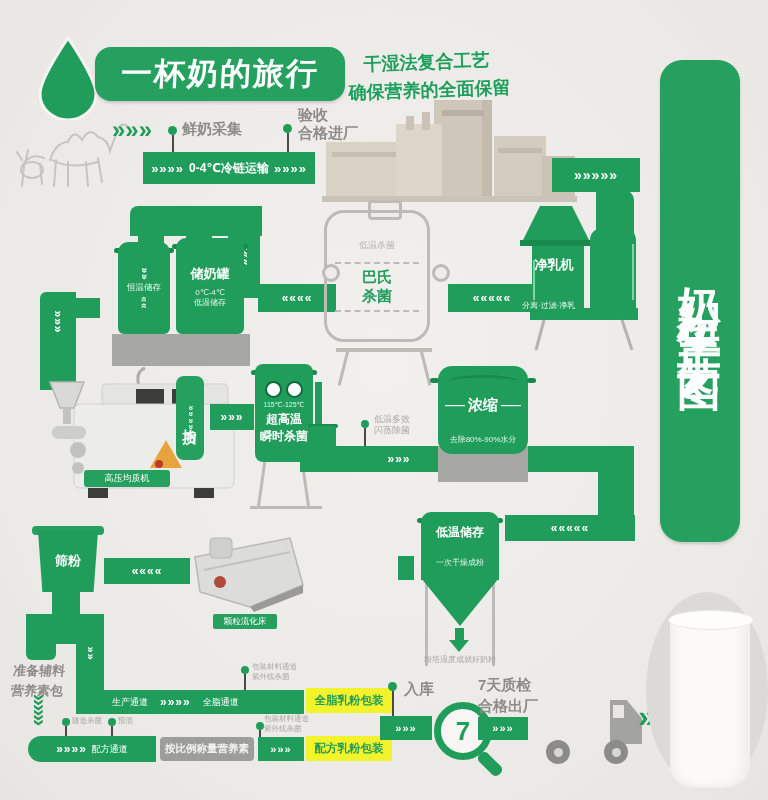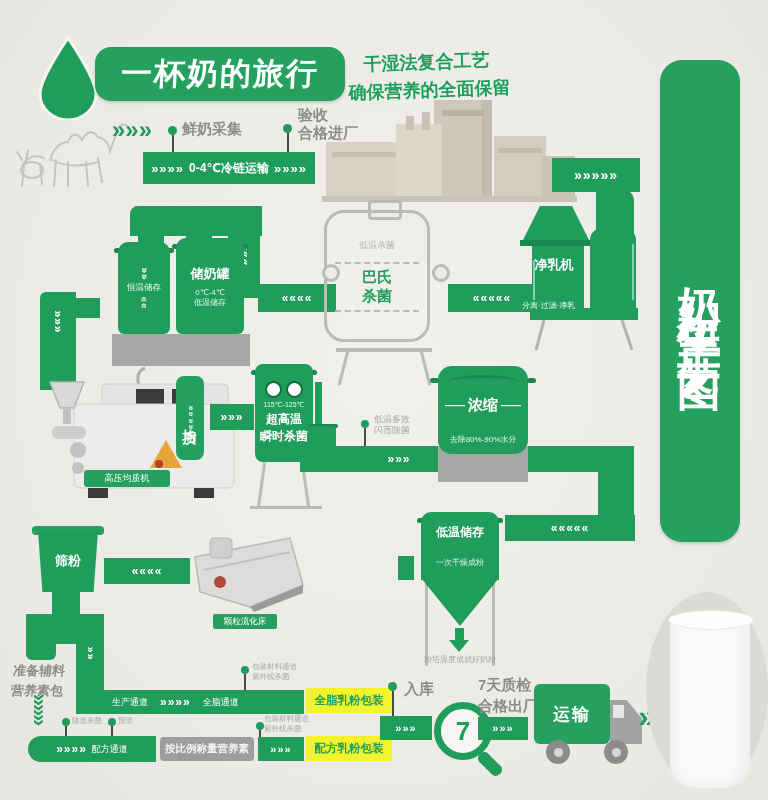--- a/index.html
+++ b/index.html
@@ -344,23 +344,20 @@
   <div class="abs g" style="left:484px;top:750px;width:12px;height:28px;border-radius:5px;transform:rotate(-45deg);"></div>
 
   <div class="abs" style="left:478px;top:676px;">
     <div class="lbl" style="font-size:15px;">7天质检</div>
     <div class="lbl" style="font-size:15px;margin-top:2px;">合格出厂</div>
   </div>
   <div class="abs bar" style="left:478px;top:717px;width:50px;height:23px;">
     <span class="chev" style="font-size:11px;">»»»</span>
   </div>
 
-  <div class="abs c" style="left:534px;top:684px;width:76px;height:60px;background:var(--gl);border-radius:6px;">
-    <span style="font-size:17px;font-weight:bold;color:#fff;letter-spacing:2px;">运输</span>
-  </div>
   <div class="abs" style="left:610px;top:700px;width:32px;height:44px;background:#a3a3a1;clip-path:polygon(0 0,52% 0,100% 42%,100% 100%,0 100%);"></div>
   <div class="abs" style="left:613px;top:705px;width:11px;height:13px;background:#e8e7e5;"></div>
   <div class="abs c" style="left:546px;top:740px;width:24px;height:24px;border-radius:50%;background:#8b8b89;">
     <span style="width:9px;height:9px;border-radius:50%;background:#d8d7d5;display:inline-block;"></span>
   </div>
   <div class="abs c" style="left:604px;top:740px;width:24px;height:24px;border-radius:50%;background:#8b8b89;">
     <span style="width:9px;height:9px;border-radius:50%;background:#d8d7d5;display:inline-block;"></span>
   </div>
 
   <div class="abs gchev" style="left:638px;top:700px;font-size:32px;letter-spacing:2px;">»»»</div>

